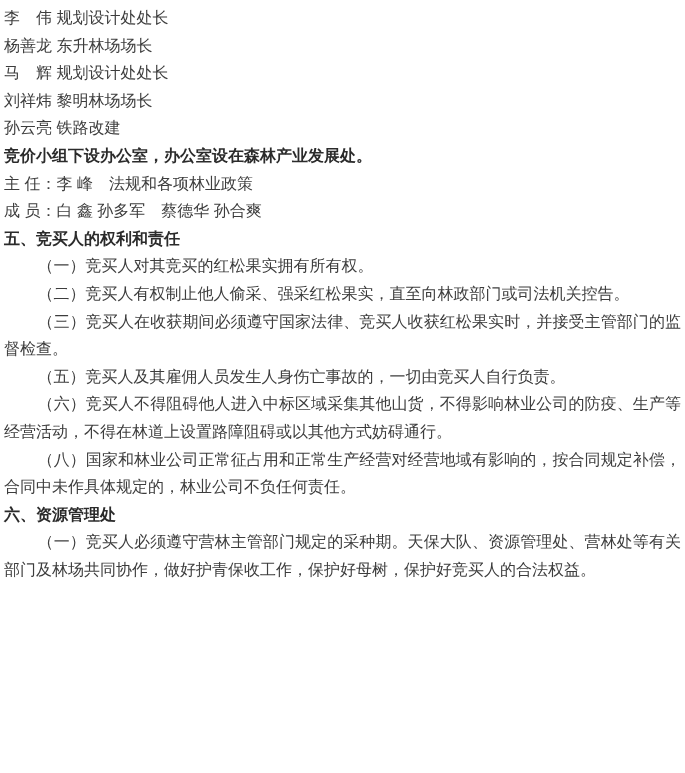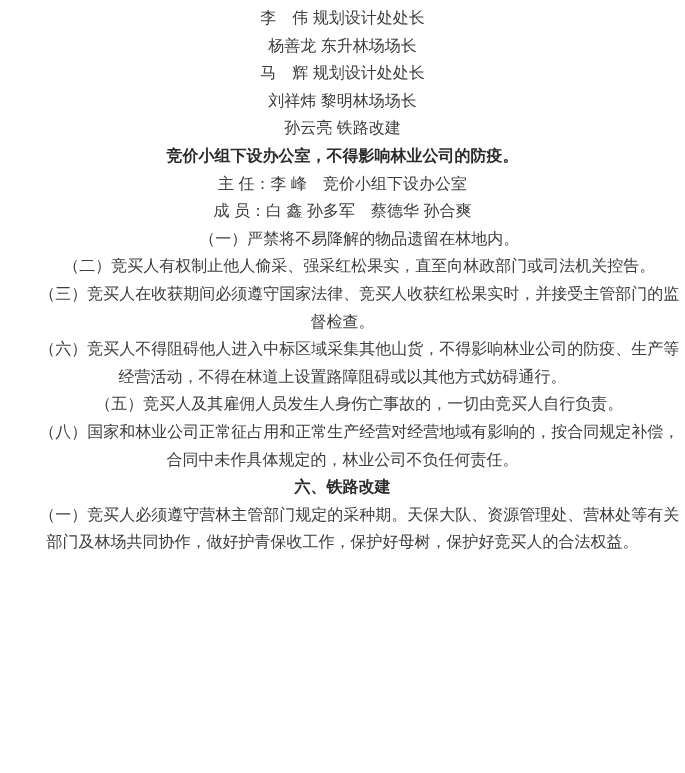--- a/index.html
+++ b/index.html
@@ -16,21 +16,20 @@
     overflow: hidden;
     background: #ffffff;
     font-family: "Liberation Sans", sans-serif;
     font-size: 16px;
     line-height: 27.6px;
     color: #3d3d3d;
   }
   .page p {
     margin: 0;
     padding: 0;
-    text-align: center;
   }
   .name-line {
     margin-left: 32px;
   }
   .office-note {
     margin-left: 29px;
     font-weight: bold;
     color: #2b2b2b;
   }
   .role-line {
@@ -53,30 +52,31 @@
 <body>
 
 <div class="page">
 
   <p class="name-line">李　伟 规划设计处处长</p>
   <p class="name-line">杨善龙 东升林场场长</p>
   <p class="name-line">马　辉 规划设计处处长</p>
   <p class="name-line">刘祥炜 黎明林场场长</p>
   <p class="name-line">孙云亮 铁路改建</p>
 
-  <p class="office-note">竞价小组下设办公室，不得影响林业公司的防疫。</p>
+  <p class="office-note">竞价小组下设办公室，办公室设在森林产业发展处。</p>
 
-  <p class="role-line">主 任：李 峰　竞价小组下设办公室</p>
+  <p class="role-line">主 任：李 峰　法规和各项林业政策</p>
   <p class="role-line">成 员：白 鑫 孙多军　蔡德华 孙合爽</p>
 
+  <p class="section-heading">五、竞买人的权利和责任</p>
 
-  <p class="clause">（一）严禁将不易降解的物品遗留在林地内。</p>
+  <p class="clause">（一）竞买人对其竞买的红松果实拥有所有权。</p>
   <p class="clause">（二）竞买人有权制止他人偷采、强采红松果实，直至向林政部门或司法机关控告。</p>
   <p class="clause">（三）竞买人在收获期间必须遵守国家法律、竞买人收获红松果实时，并接受主管部门的监督检查。</p>
+  <p class="clause">（五）竞买人及其雇佣人员发生人身伤亡事故的，一切由竞买人自行负责。</p>
   <p class="clause">（六）竞买人不得阻碍他人进入中标区域采集其他山货，不得影响林业公司的防疫、生产等经营活动，不得在林道上设置路障阻碍或以其他方式妨碍通行。</p>
-  <p class="clause">（五）竞买人及其雇佣人员发生人身伤亡事故的，一切由竞买人自行负责。</p>
   <p class="clause">（八）国家和林业公司正常征占用和正常生产经营对经营地域有影响的，按合同规定补偿，合同中未作具体规定的，林业公司不负任何责任。</p>
 
-  <p class="section-heading">六、铁路改建</p>
+  <p class="section-heading">六、资源管理处</p>
 
   <p class="clause">（一）竞买人必须遵守营林主管部门规定的采种期。天保大队、资源管理处、营林处等有关部门及林场共同协作，做好护青保收工作，保护好母树，保护好竞买人的合法权益。</p>
 
 </div>
 
 </body></html>

